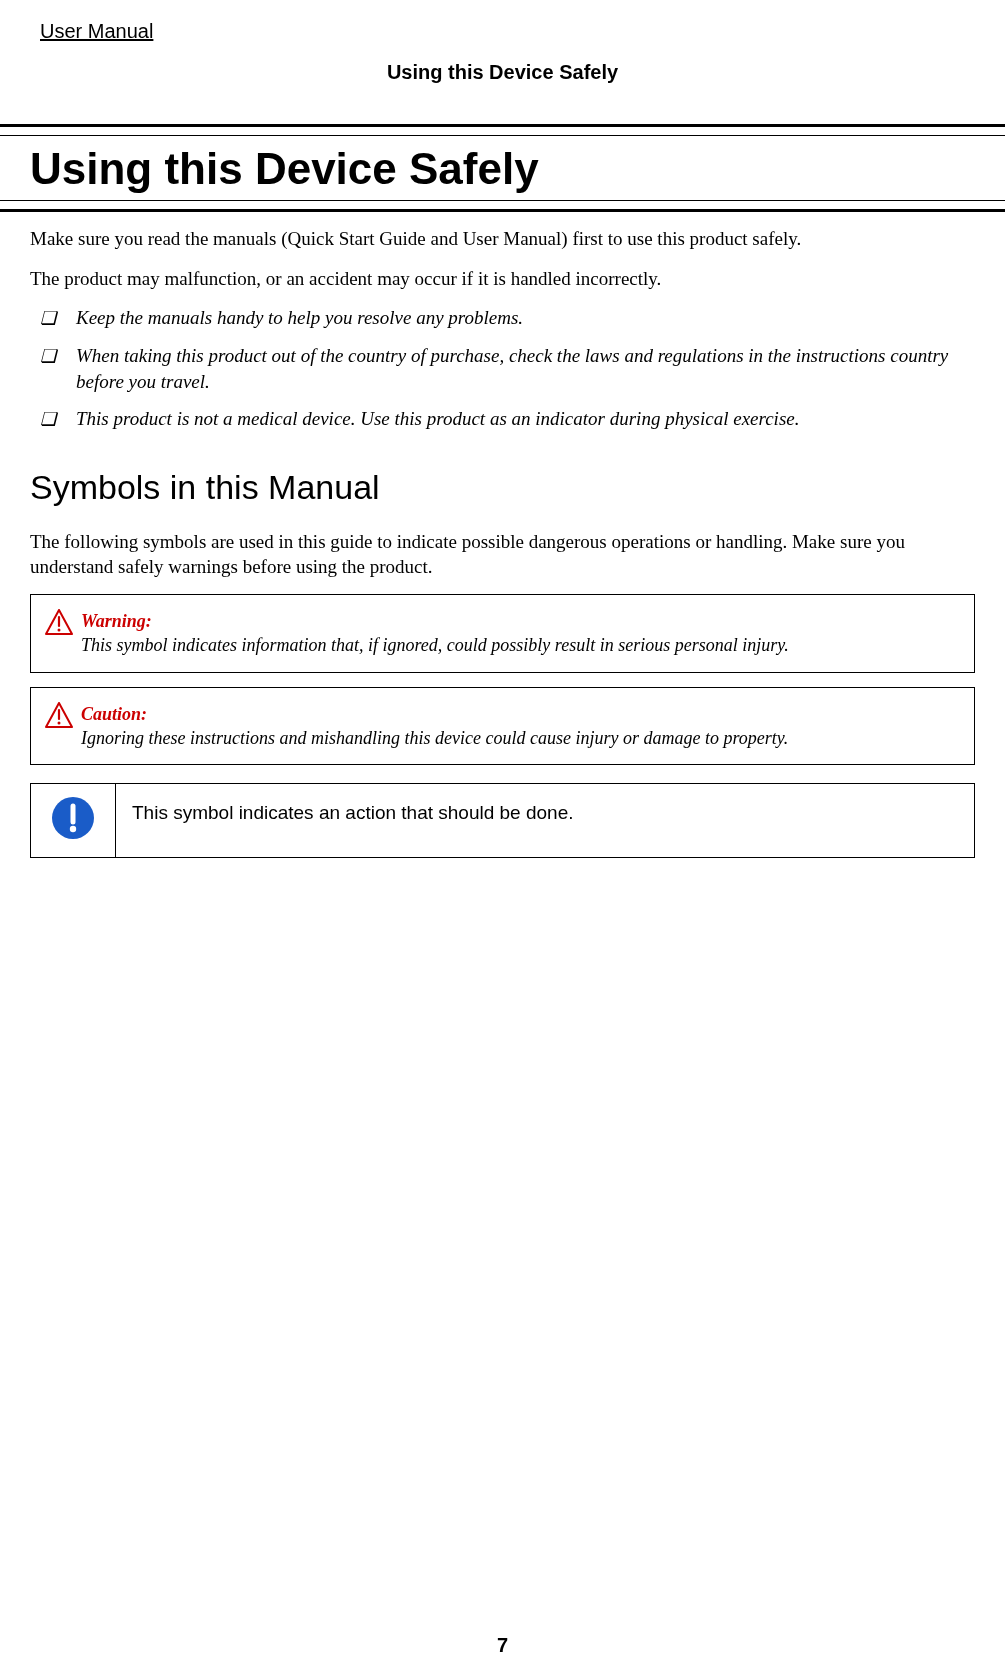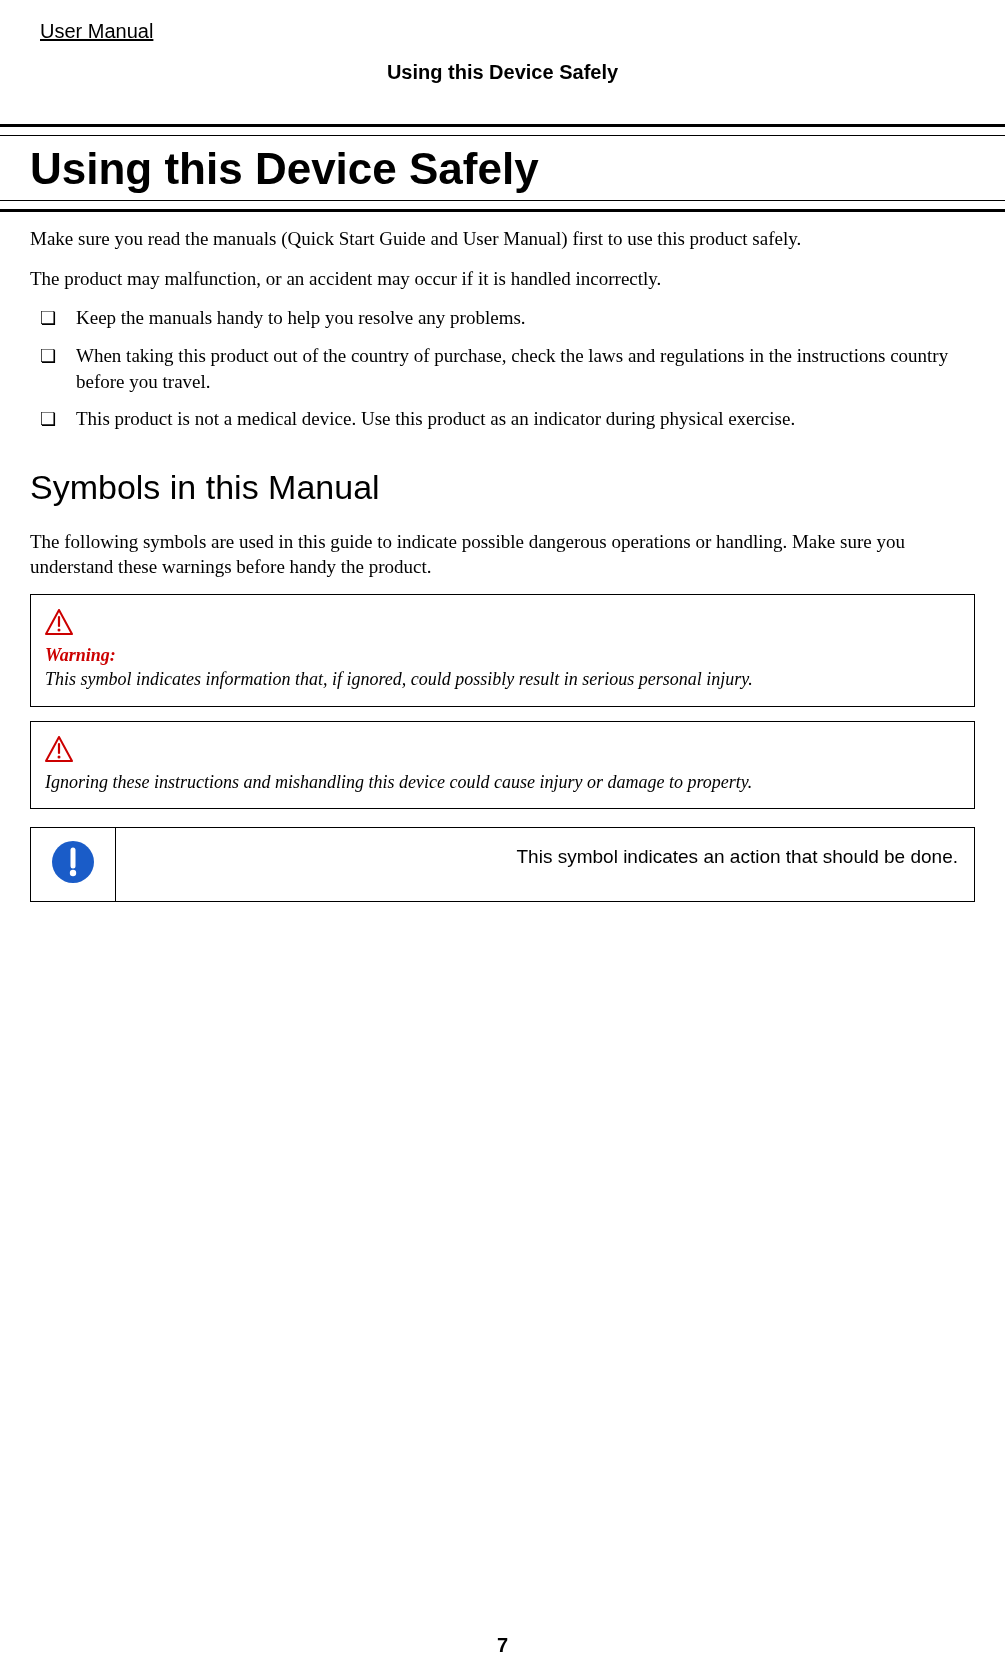--- a/index.html
+++ b/index.html
@@ -59,20 +59,21 @@
   }
   p.body {
     font-size: 19px;
     line-height: 1.35;
     margin: 14px 0;
   }
   ul.checklist {
     list-style: none;
     padding: 0;
     margin: 10px 0 0 10px;
+    font-style: italic;
   }
   ul.checklist li {
     font-size: 19px;
     line-height: 1.35;
     padding-left: 36px;
     position: relative;
     margin-bottom: 12px;
   }
   ul.checklist li::before {
     content: "❏";
@@ -83,21 +84,20 @@
   }
   .callout-box {
     border: 1px solid #000;
     padding: 14px 16px 14px 14px;
     margin: 14px 0;
   }
   .callout-flex {
     display: flex;
     align-items: flex-start;
     gap: 8px;
-    flex-direction: column;
   }
   .warn-icon {
     flex: 0 0 auto;
     width: 28px;
     height: 26px;
   }
   .callout-text {
     font-style: italic;
     font-size: 18px;
     line-height: 1.35;
@@ -112,21 +112,20 @@
     border-collapse: collapse;
     width: 100%;
     margin-top: 18px;
   }
   .symbol-table td {
     border: 1px solid #000;
     padding: 18px 16px;
     vertical-align: top;
     font-family: 'Myriad Pro', 'Segoe UI', Arial, sans-serif;
     font-size: 19px;
-    text-align: right;
   }
   .symbol-table td.icon-cell {
     width: 60px;
     text-align: center;
     vertical-align: middle;
     padding: 12px;
   }
   .icon-circle {
     width: 44px;
     height: 44px;
@@ -167,21 +166,21 @@
   <p class="body">The product may malfunction, or an accident may occur if it is handled incorrectly.</p>
 
   <ul class="checklist">
     <li>Keep the manuals handy to help you resolve any problems.</li>
     <li>When taking this product out of the country of purchase, check the laws and regulations in the instructions country before you travel.</li>
     <li>This product is not a medical device. Use this product as an indicator during physical exercise.</li>
   </ul>
 
   <h2>Symbols in this Manual</h2>
 
-  <p class="body">The following symbols are used in this guide to indicate possible dangerous operations or handling. Make sure you understand these warnings before handy the product.</p>
+  <p class="body">The following symbols are used in this guide to indicate possible dangerous operations or handling. Make sure you understand safely warnings before using the product.</p>
 
   <div class="callout-box">
     <div class="callout-flex">
       <svg class="warn-icon" viewBox="0 0 28 26">
         <polygon points="14,1 27,25 1,25" fill="none" stroke="#c00" stroke-width="2" stroke-linejoin="round"></polygon>
         <line x1="14" y1="8" x2="14" y2="17" stroke="#c00" stroke-width="2.2" stroke-linecap="round"></line>
         <circle cx="14" cy="21" r="1.5" fill="#c00"></circle>
       </svg>
       <div class="callout-text">
         <span class="callout-label">Warning:</span>
@@ -191,20 +190,21 @@
   </div>
 
   <div class="callout-box">
     <div class="callout-flex">
       <svg class="warn-icon" viewBox="0 0 28 26">
         <polygon points="14,1 27,25 1,25" fill="none" stroke="#c00" stroke-width="2" stroke-linejoin="round"></polygon>
         <line x1="14" y1="8" x2="14" y2="17" stroke="#c00" stroke-width="2.2" stroke-linecap="round"></line>
         <circle cx="14" cy="21" r="1.5" fill="#c00"></circle>
       </svg>
       <div class="callout-text">
+        <span class="callout-label">Caution:</span>
         <span>Ignoring these instructions and mishandling this device could cause injury or damage to property.</span>
       </div>
     </div>
   </div>
 
   <table class="symbol-table">
     <tbody>
         <tr>
       <td class="icon-cell">
         <svg class="icon-circle" viewBox="0 0 44 44">

